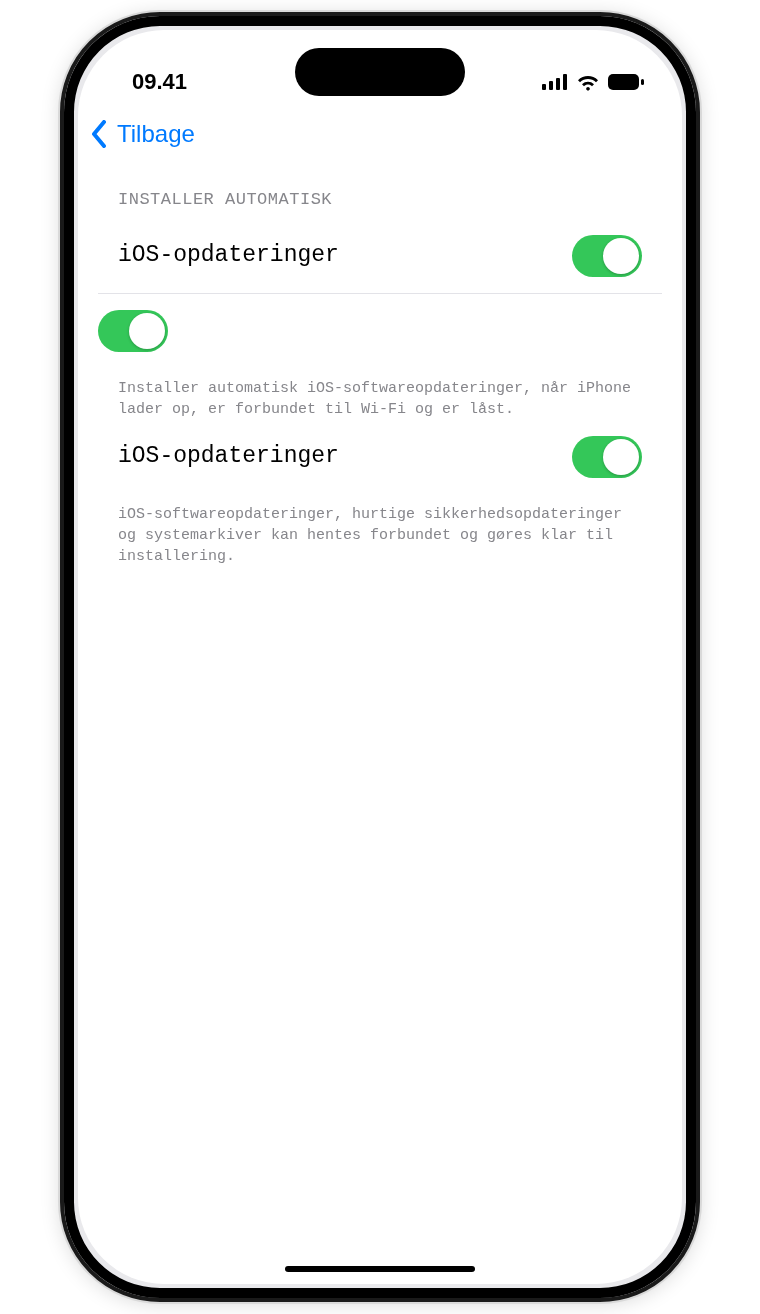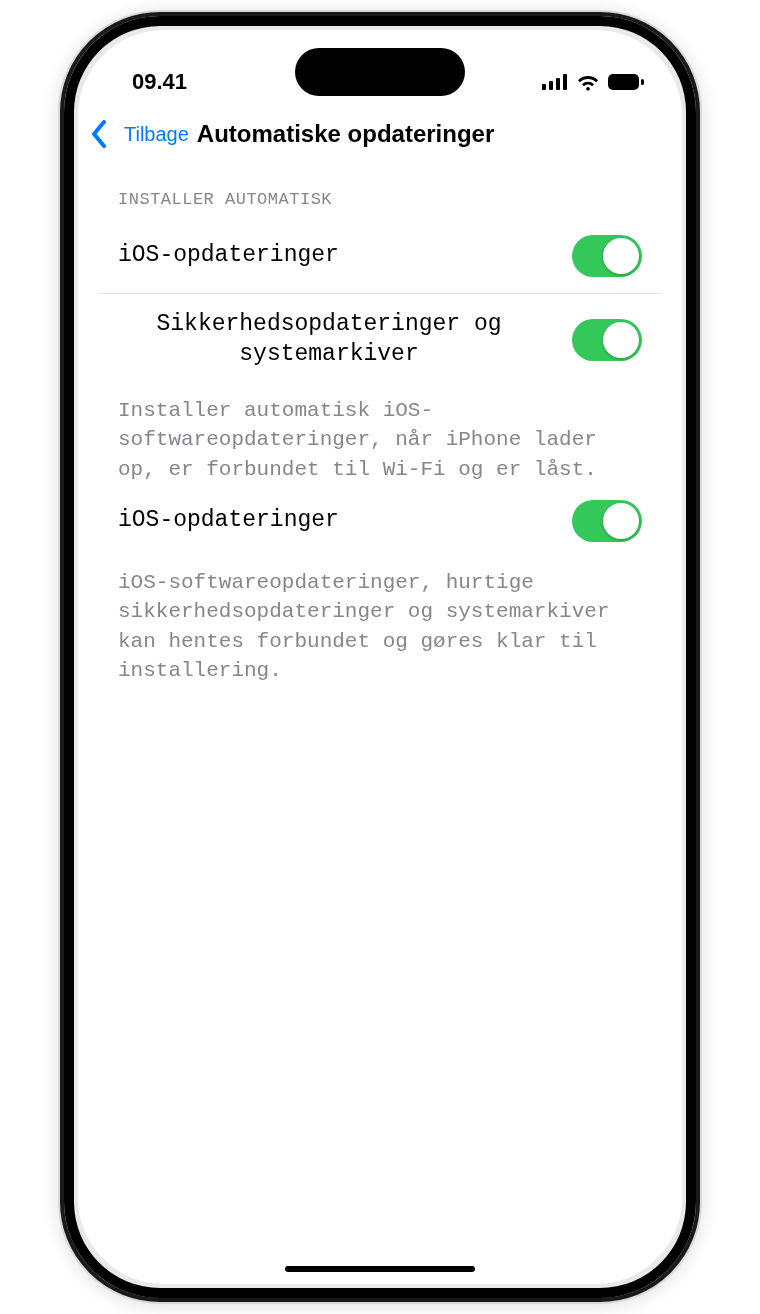--- a/index.html
+++ b/index.html
@@ -73,22 +73,22 @@
     .nav-bar {
       display: flex;
       align-items: center;
       padding: 10px 12px 14px 12px;
       gap: 6px;
     }
     .back-link {
       display: flex;
       align-items: center;
       color: #007aff;
-      font-size: 20px;
-      gap: 16px;
+      font-size: 24px;
+      gap: 9px;
     }
     .back-link svg { display: block; }
     .nav-title {
       font-size: 24px;
       font-weight: 600;
       color: #000;
       margin-left: 2px;
     }
 
     .content {
@@ -103,21 +103,20 @@
       color: #86868b;
       letter-spacing: 0.5px;
       padding: 28px 20px 10px 20px;
       text-transform: uppercase;
     }
 
     .group {
       background: #ffffff;
       border-radius: 16px;
       overflow: hidden;
-      text-align: center;
     }
     .row {
       display: flex;
       align-items: center;
       justify-content: space-between;
       padding: 16px 20px;
       min-height: 62px;
     }
     .row + .row {
       border-top: 1px solid #e3e3e8;
@@ -145,21 +144,21 @@
       right: 3px;
       top: 3px;
       width: 36px;
       height: 36px;
       background: #fff;
       border-radius: 50%;
       box-shadow: 0 1px 3px rgba(0,0,0,0.25);
     }
 
     .section-footer {
-      font-size: 21px;
+      font-size: 15px;
       color: #86868b;
       padding: 10px 20px 0 20px;
       line-height: 1.4;
     }
 
     .home-indicator {
       position: absolute;
       bottom: 12px;
       left: 50%;
       transform: translateX(-50%);
@@ -199,33 +198,31 @@
       </div>
     </div>
 
     <div class="nav-bar">
       <div class="back-link">
         <svg width="18" height="28" viewBox="0 0 18 28">
           <polyline points="14,2 4,14 14,26" fill="none" stroke="#007aff" stroke-width="4" stroke-linecap="round" stroke-linejoin="round"></polyline>
         </svg>
         <span>Tilbage</span>
       </div>
-      <div class="nav-title">Automatiske opdateringer</div>
     </div>
 
     <div class="content">
 
       <div class="section-header">INSTALLER AUTOMATISK</div>
       <div class="group">
         <div class="row">
           <div class="row-label">iOS-opdateringer</div>
           <div class="toggle"></div>
         </div>
         <div class="row" style="margin-left:0; border-top:1px solid #e3e3e8;">
-          <div class="row-label">Sikkerhedsopdateringer og systemarkiver</div>
           <div class="toggle"></div>
         </div>
       </div>
       <div class="section-footer">Installer automatisk iOS-softwareopdateringer, når iPhone lader op, er forbundet til Wi-Fi og er låst.</div>
 
       <div class="group">
         <div class="row">
           <div class="row-label">iOS-opdateringer</div>
           <div class="toggle"></div>
         </div>

